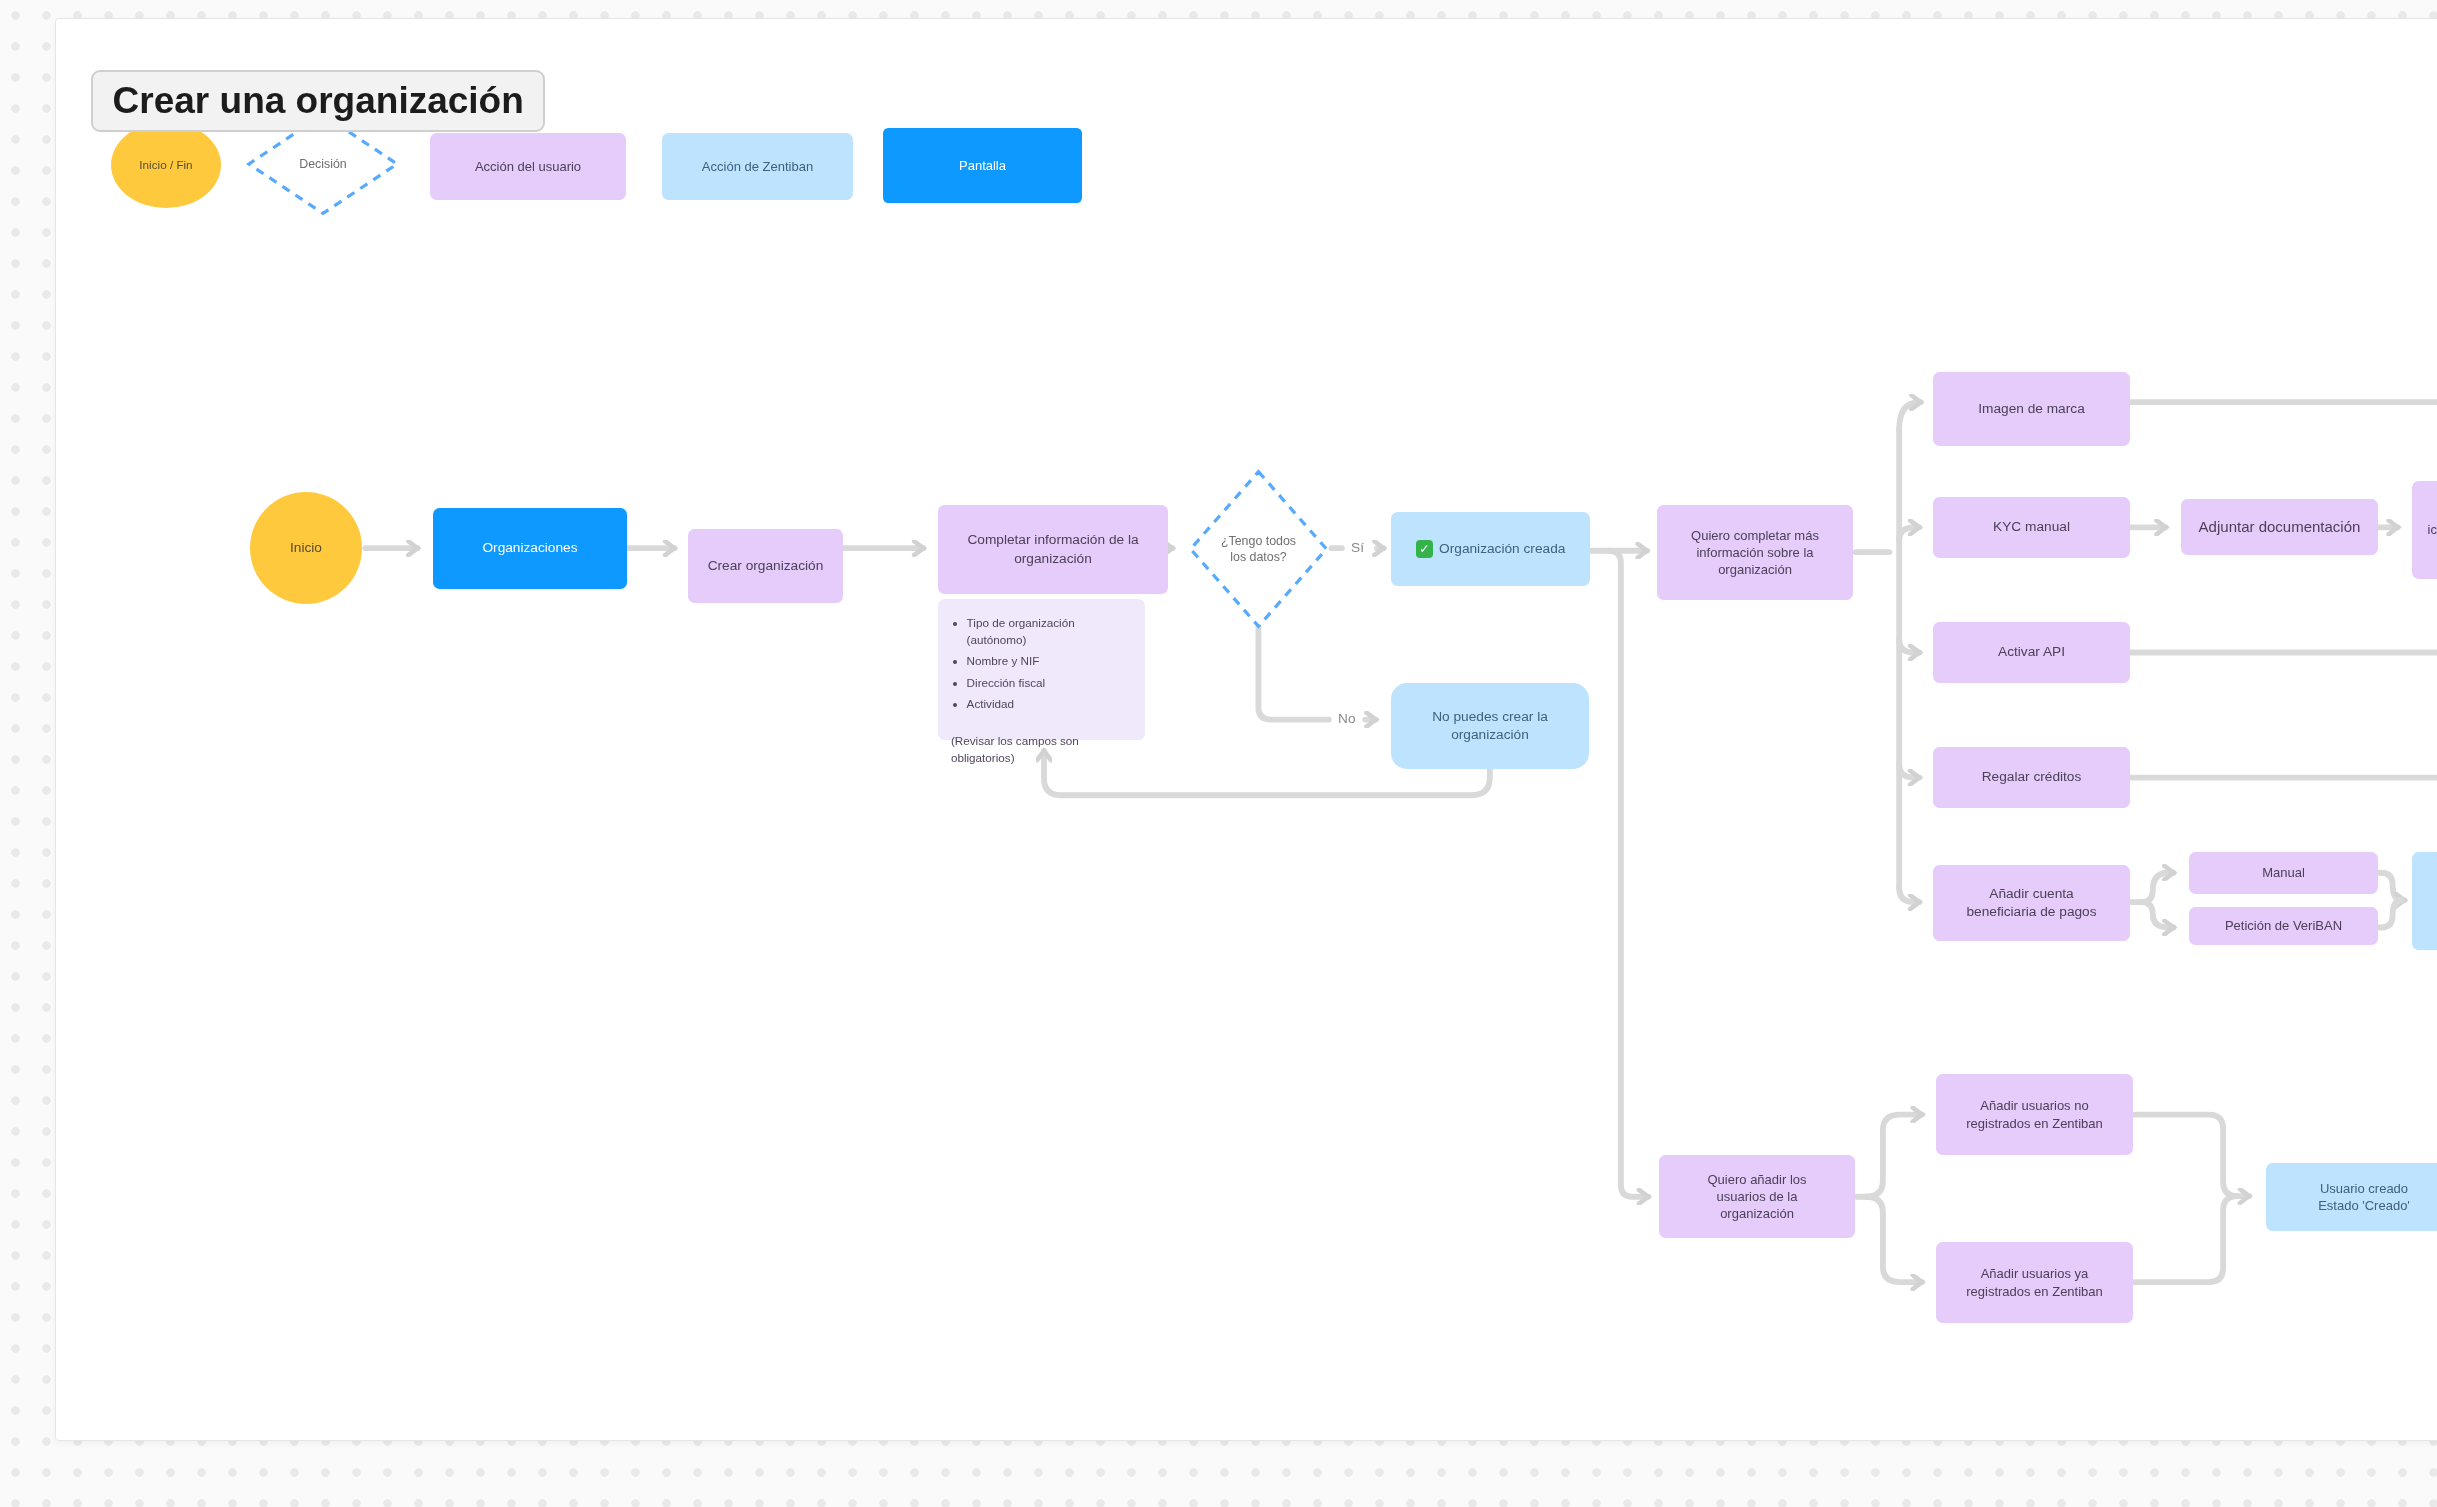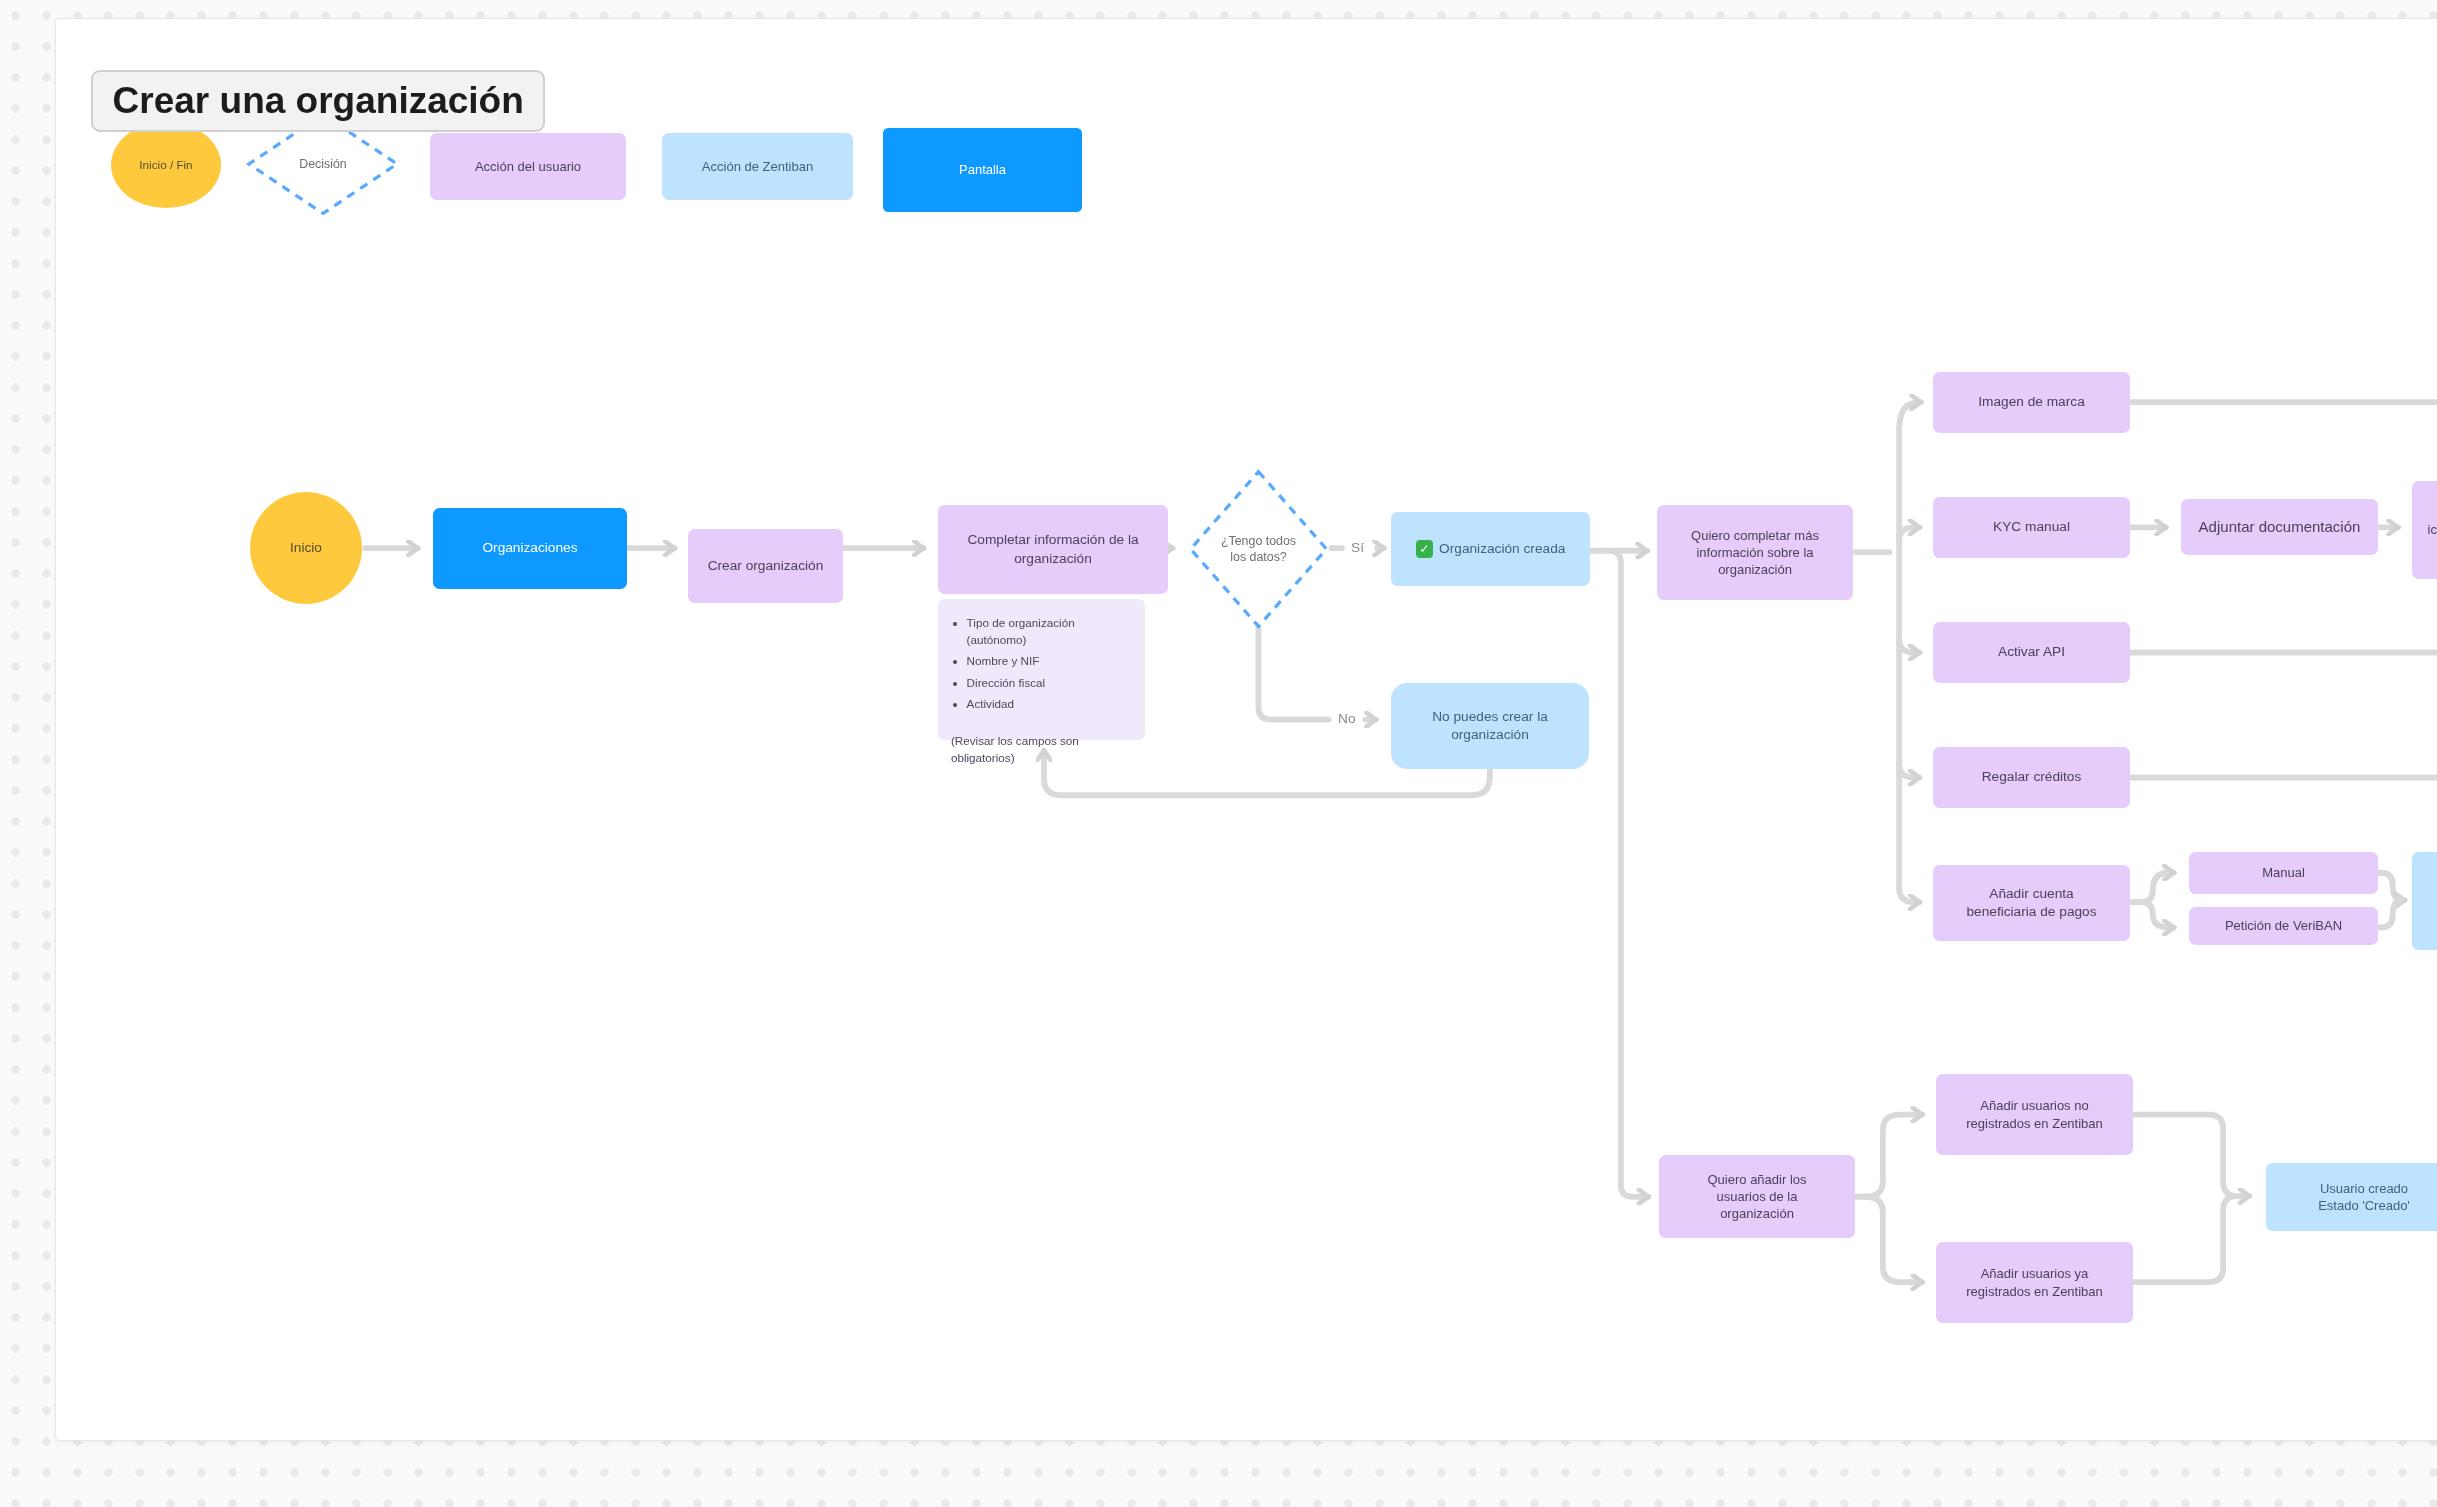--- a/index.html
+++ b/index.html
@@ -111,21 +111,21 @@
 </div>
 
 <div class="node purple" style="left:430px;top:133px;width:196px;height:67px;font-size:13px;">
   <span>Acción del usuario</span>
 </div>
 
 <div class="node lblue" style="left:662px;top:133px;width:191px;height:67px;font-size:13px;">
   <span>Acción de Zentiban</span>
 </div>
 
-<div class="node bluefill" style="left:883px;top:128px;width:199px;height:84px;font-size:13px;border-radius:5.2px;">
+<div class="node bluefill" style="left:883px;top:128px;width:199px;height:75px;font-size:13px;border-radius:5.2px;">
   <span>Pantalla</span>
 </div>
 
 <div class="node yellow" style="left:250px;top:492px;width:112px;height:112px;">
   <span>Inicio</span>
 </div>
 
 <div class="node bluefill" style="left:433px;top:508px;width:194px;height:81px;">
   <span>Organizaciones</span>
 </div>
@@ -164,21 +164,21 @@
 </div>
 
 <div class="node lblue" style="left:1391px;top:683px;width:198px;height:86px;padding:0 19.6px;box-sizing:border-box;border-radius:16px;">
   <span>No puedes crear la organización</span>
 </div>
 
 <div class="node purple" style="left:1657px;top:505px;width:196px;height:95px;padding:0 17px;box-sizing:border-box;font-size:13px;">
   <span>Quiero completar más información sobre la organización</span>
 </div>
 
-<div class="node purple" style="left:1933px;top:372px;width:197px;height:61px;">
+<div class="node purple" style="left:1933px;top:372px;width:197px;height:74px;">
   <span>Imagen de marca</span>
 </div>
 
 <div class="node purple" style="left:1933px;top:497px;width:197px;height:61px;">
   <span>KYC manual</span>
 </div>
 
 <div class="node purple" style="left:2181px;top:499px;width:197px;height:56px;font-size:15px;">
   <span>Adjuntar documentación</span>
 </div>

